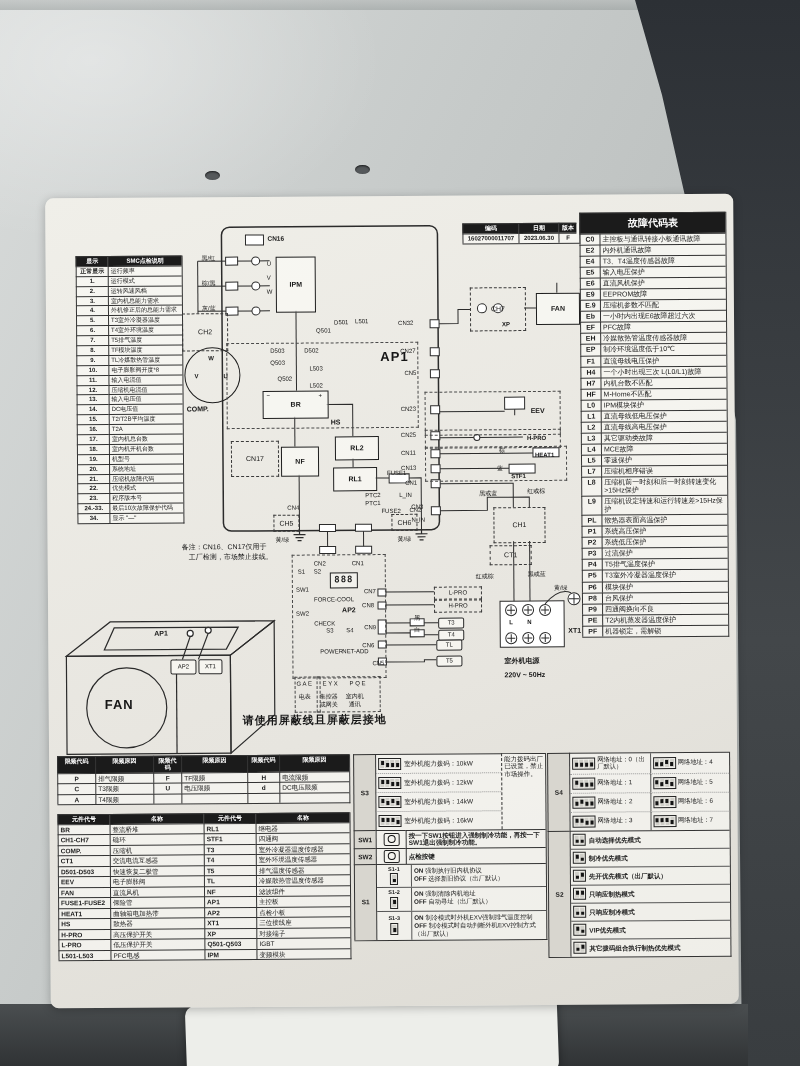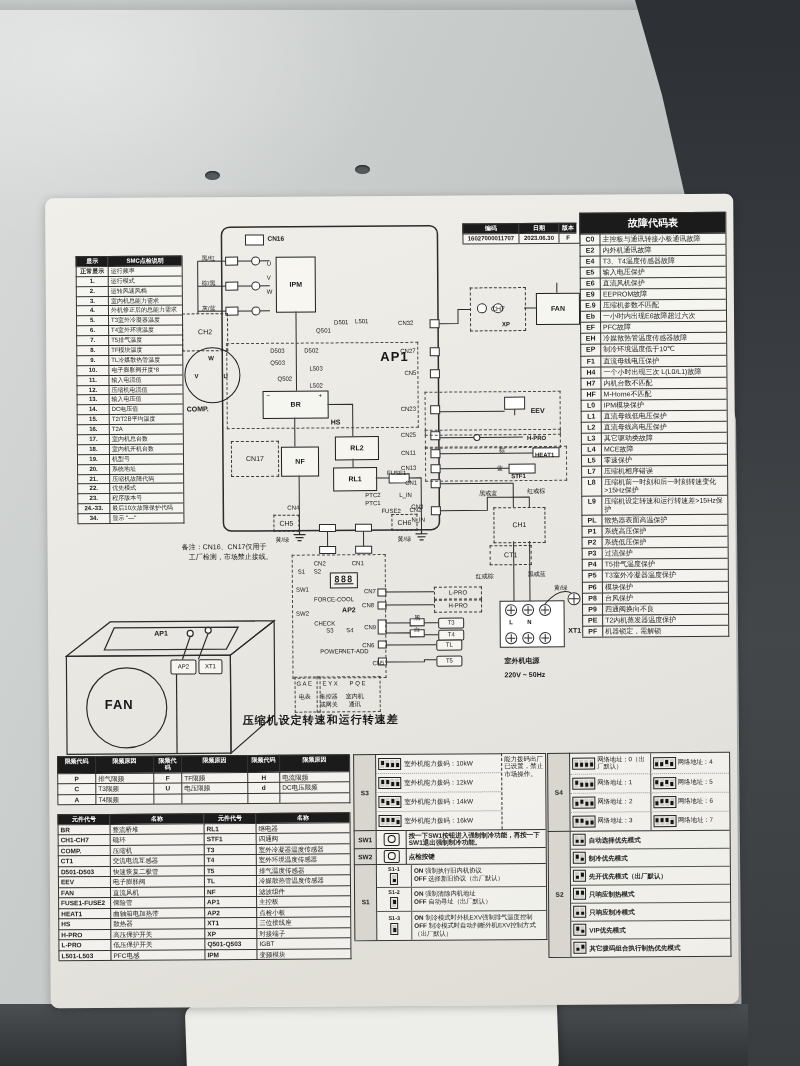--- a/index.html
+++ b/index.html
@@ -882,21 +882,21 @@
           <div class="part tiny bold" style="left: 479px; top: 424px;">N</div>
           <div class="part lbl bold" style="left: 456px; top: 462px;">室外机电源</div>
           <div class="part lbl bold" style="left: 456px; top: 476px;">220V ~ 50Hz</div>
           <div class="part dbox tiny" style="left: 386px; top: 391px; width: 46px; height: 11px;">L-PRO</div>
           <div class="part dbox tiny" style="left: 386px; top: 404px; width: 46px; height: 11px;">H-PRO</div>
           <div class="part region" style="left: 244px; top: 358px; width: 92px; height: 122px;"></div>
           <div class="part tiny" style="left: 266px; top: 364px;">CN2</div>
           <div class="part tiny" style="left: 304px; top: 364px;">CN1</div>
           <div class="part tiny" style="left: 250px; top: 372px;">S1</div>
           <div class="part tiny" style="left: 266px; top: 372px;">S2</div>
-          <div class="part seg" style="left: 282px; top: 376px; width: 26px; height: 14px; text-decoration: underline;">888</div>
+          <div class="part seg" style="left: 282px; top: 376px; width: 26px; height: 14px;">888</div>
           <div class="part tiny" style="left: 248px; top: 390px;">SW1</div>
           <div class="part tiny" style="left: 266px; top: 400px;">FORCE-COOL</div>
           <div class="part lbl bold" style="left: 294px; top: 410px;">AP2</div>
           <div class="part tiny" style="left: 248px; top: 414px;">SW2</div>
           <div class="part tiny" style="left: 266px; top: 424px;">CHECK</div>
           <div class="part tiny" style="left: 278px; top: 431px;">S3</div>
           <div class="part tiny" style="left: 298px; top: 431px;">S4</div>
           <div class="part tiny" style="left: 272px; top: 452px;">POWER</div>
           <div class="part tiny" style="left: 294px; top: 452px;">NET-ADD</div>
           <div class="part tiny" style="left: 248px; top: 484px;">G A E</div>
@@ -919,17 +919,17 @@
           <div class="part pill" style="left: 388px; top: 444px; width: 24px; height: 9px;">TL</div>
           <div class="part pill" style="left: 388px; top: 460px; width: 24px; height: 9px;">T5</div>
           <div class="part tiny" style="left: 366px; top: 419px;">黑</div>
           <div class="part tiny" style="left: 366px; top: 431px;">白</div>
           <div class="part lbl" style="left: 134px; top: 346px;">备注：CN16、CN17仅用于</div>
           <div class="part lbl" style="left: 141px; top: 356px;">工厂检测，市场禁止接线。</div>
           <div class="part lbl bold" style="left: 106px; top: 432px;">AP1</div>
           <div class="part big" style="left: 56px; top: 500px;">FAN</div>
           <div class="part pill" style="left: 122px; top: 462px; width: 24px; height: 13px;">AP2</div>
           <div class="part pill" style="left: 150px; top: 462px; width: 22px; height: 13px;">XT1</div>
-          <div class="part shield" style="left: 194px; top: 518px;">压缩机设定转速和运行转速差</div>
+          <div class="part shield" style="left: 194px; top: 518px;">请使用屏蔽线且屏蔽层接地</div>
         </div>
     </div>
   </div>
 </div>
 
 </body></html>

